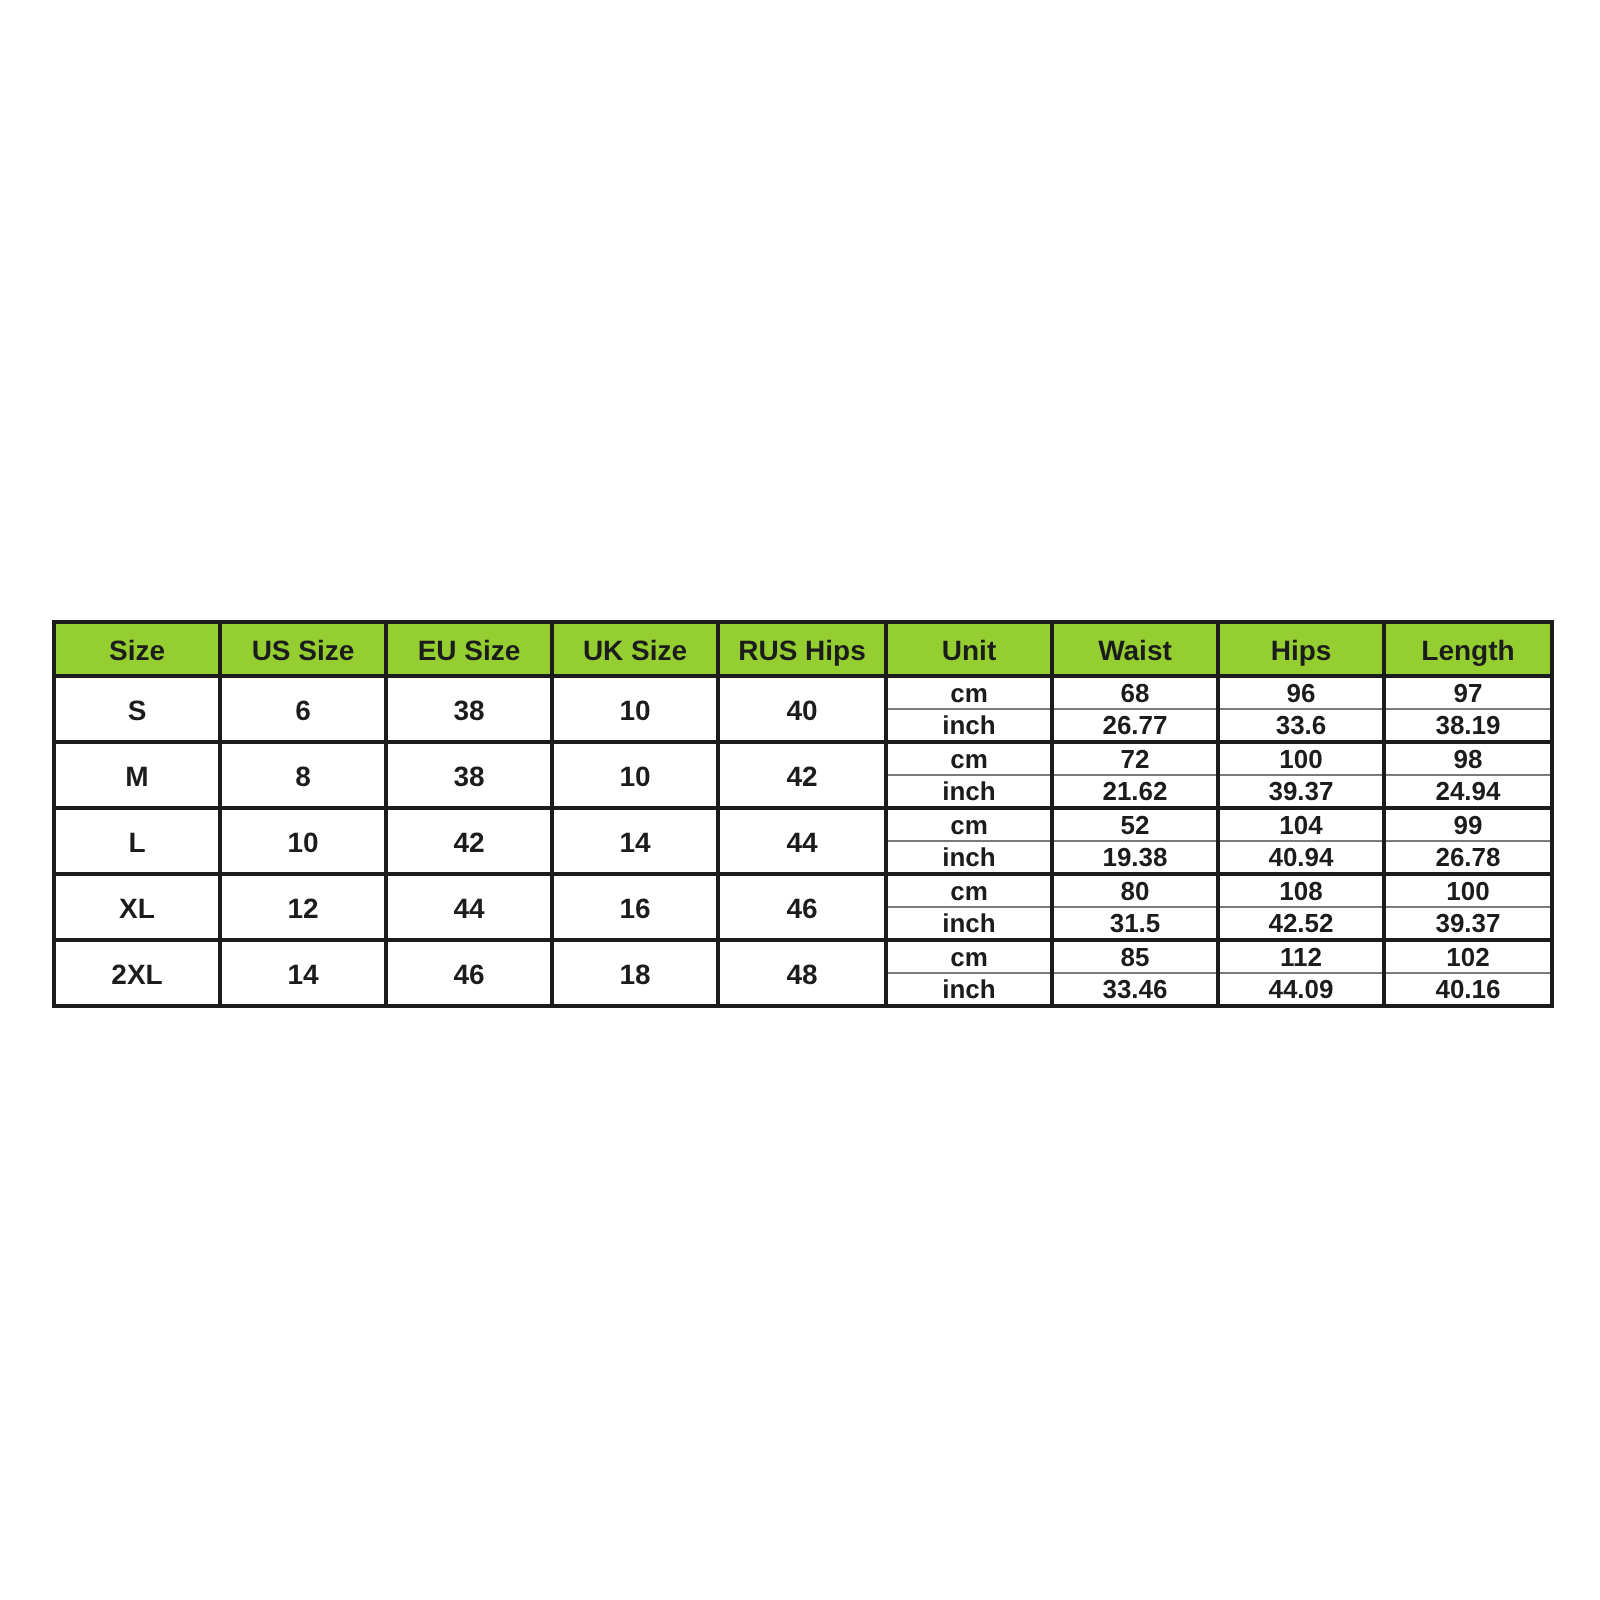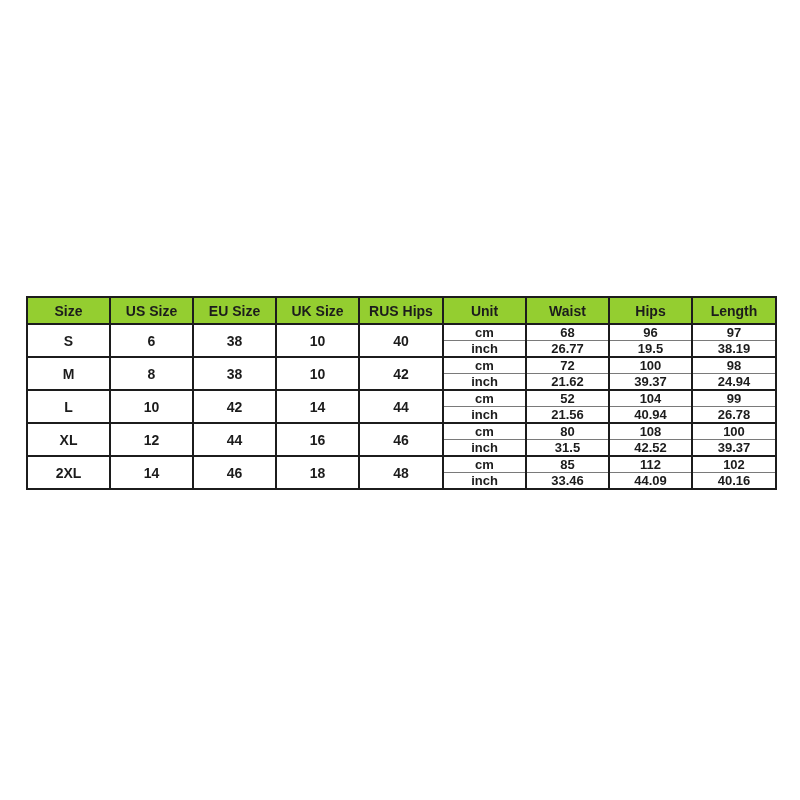--- a/index.html
+++ b/index.html
@@ -14,21 +14,21 @@
   body{
     width:800px;height:800px;
     background:var(--page-bg);
     font-family:"Liberation Sans", sans-serif;
     color:var(--text);
     position:relative;
   }
   .table-wrap{
     position:absolute;
     left:26px;
-    top:296px;
+    top:310px;
     width:749px;
   }
   table.size-chart{
     border-collapse:collapse;
     table-layout:fixed;
     width:749px;
   }
   table.size-chart th,
   table.size-chart td{
     border:2px solid var(--border);
@@ -98,21 +98,21 @@
         <td class="group" rowspan="2">10</td>
         <td class="group" rowspan="2">40</td>
         <td class="sub">cm</td>
         <td class="sub">68</td>
         <td class="sub">96</td>
         <td class="sub">97</td>
       </tr>
       <tr class="inch-row">
         <td class="sub">inch</td>
         <td class="sub">26.77</td>
-        <td class="sub">19.5</td>
+        <td class="sub">33.6</td>
         <td class="sub">38.19</td>
       </tr>
 
       <tr class="cm-row">
         <td class="group" rowspan="2">M</td>
         <td class="group" rowspan="2">8</td>
         <td class="group" rowspan="2">38</td>
         <td class="group" rowspan="2">10</td>
         <td class="group" rowspan="2">42</td>
         <td class="sub">cm</td>
@@ -133,21 +133,21 @@
         <td class="group" rowspan="2">42</td>
         <td class="group" rowspan="2">14</td>
         <td class="group" rowspan="2">44</td>
         <td class="sub">cm</td>
         <td class="sub">52</td>
         <td class="sub">104</td>
         <td class="sub">99</td>
       </tr>
       <tr class="inch-row">
         <td class="sub">inch</td>
-        <td class="sub">21.56</td>
+        <td class="sub">19.38</td>
         <td class="sub">40.94</td>
         <td class="sub">26.78</td>
       </tr>
 
       <tr class="cm-row">
         <td class="group" rowspan="2">XL</td>
         <td class="group" rowspan="2">12</td>
         <td class="group" rowspan="2">44</td>
         <td class="group" rowspan="2">16</td>
         <td class="group" rowspan="2">46</td>

